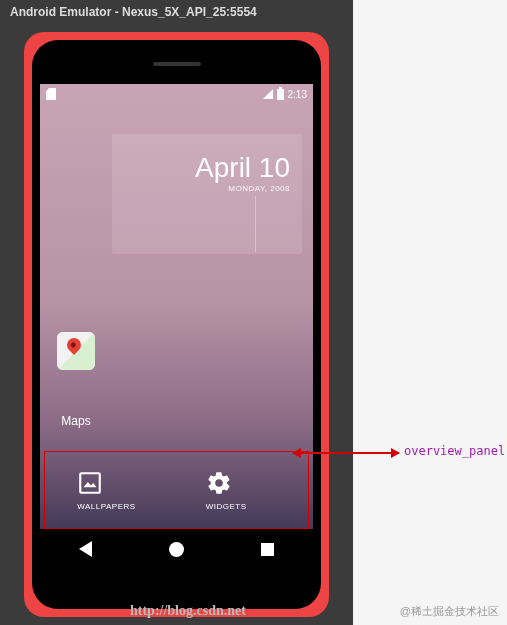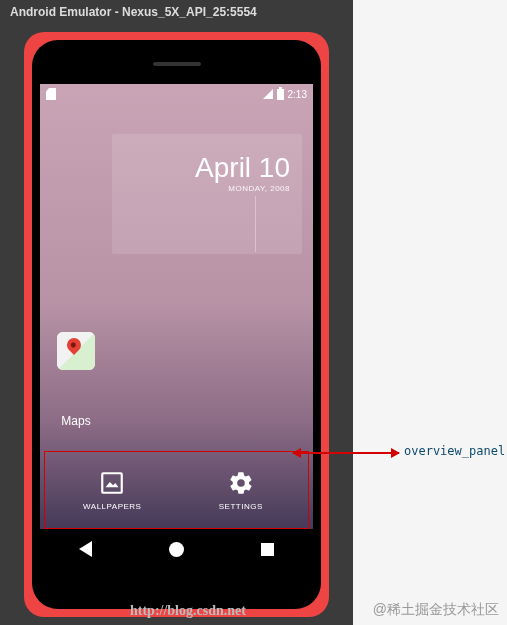--- a/index.html
+++ b/index.html
@@ -188,21 +188,21 @@
       height: 78px;
       border: 1.5px solid #d40000;
       pointer-events: none;
     }
     .panel-item {
       color: #fff;
       text-align: center;
       width: 70px;
       display: flex;
       flex-direction: column;
-      align-items: center;
+      align-items: flex-start;
       gap: 6px;
     }
     .panel-icon {
       width: 26px;
       height: 26px;
       display: flex;
       align-items: center;
       justify-content: center;
     }
     .panel-label {
@@ -261,39 +261,39 @@
       top: -4px;
       width: 0; height: 0;
       border-top: 5px solid transparent;
       border-bottom: 5px solid transparent;
       border-right: 9px solid #d40000;
     }
     .annotation-label {
       position: absolute;
       top: 444px;
       left: 404px;
-      color: #0c4a6e;
+      color: #a21caf;
       font-family: monospace;
       font-size: 12px;
     }
     .watermark {
       position: absolute;
       bottom: 6px;
       left: 130px;
       color: #bbb;
       font-size: 14px;
       font-family: Georgia, serif;
       font-weight: bold;
     }
     .watermark2 {
       position: absolute;
       bottom: 6px;
       right: 8px;
       color: #999;
-      font-size: 14px;
+      font-size: 11px;
     }
   </style>
 </head>
 <body>
 
 <div class="emulator-window">
   <div class="title-bar">
     <span>Android Emulator - Nexus_5X_API_25:5554</span>
   </div>
 
@@ -338,21 +338,21 @@
               </svg>
             </div>
             <div class="panel-label">WALLPAPERS</div>
           </div>
           <div class="panel-item">
             <div class="panel-icon">
               <svg width="26" height="26" viewBox="0 0 24 24" fill="#fff">
                 <path d="M19.4 13a7.5 7.5 0 0 0 .1-1 7.5 7.5 0 0 0-.1-1l2.1-1.6a.5.5 0 0 0 .1-.6l-2-3.5a.5.5 0 0 0-.6-.2l-2.5 1a7.3 7.3 0 0 0-1.7-1l-.4-2.6a.5.5 0 0 0-.5-.4h-4a.5.5 0 0 0-.5.4L9 5a7.3 7.3 0 0 0-1.7 1l-2.5-1a.5.5 0 0 0-.6.2l-2 3.5a.5.5 0 0 0 .1.6L4.5 11a7.5 7.5 0 0 0-.1 1 7.5 7.5 0 0 0 .1 1l-2.1 1.6a.5.5 0 0 0-.1.6l2 3.5a.5.5 0 0 0 .6.2l2.5-1a7.3 7.3 0 0 0 1.7 1l.4 2.6a.5.5 0 0 0 .5.4h4a.5.5 0 0 0 .5-.4l.4-2.6a7.3 7.3 0 0 0 1.7-1l2.5 1a.5.5 0 0 0 .6-.2l2-3.5a.5.5 0 0 0-.1-.6ZM12 15.5A3.5 3.5 0 1 1 15.5 12 3.5 3.5 0 0 1 12 15.5Z"></path>
               </svg>
             </div>
-            <div class="panel-label">SETTINGS</div>
+            <div class="panel-label">WIDGETS</div>
           </div>
         </div>
 
         <div class="highlight-box"></div>
 
         <div class="nav-bar">
           <div class="nav-btn nav-back"></div>
           <div class="nav-btn nav-home"></div>
           <div class="nav-btn nav-recent"></div>
         </div>

